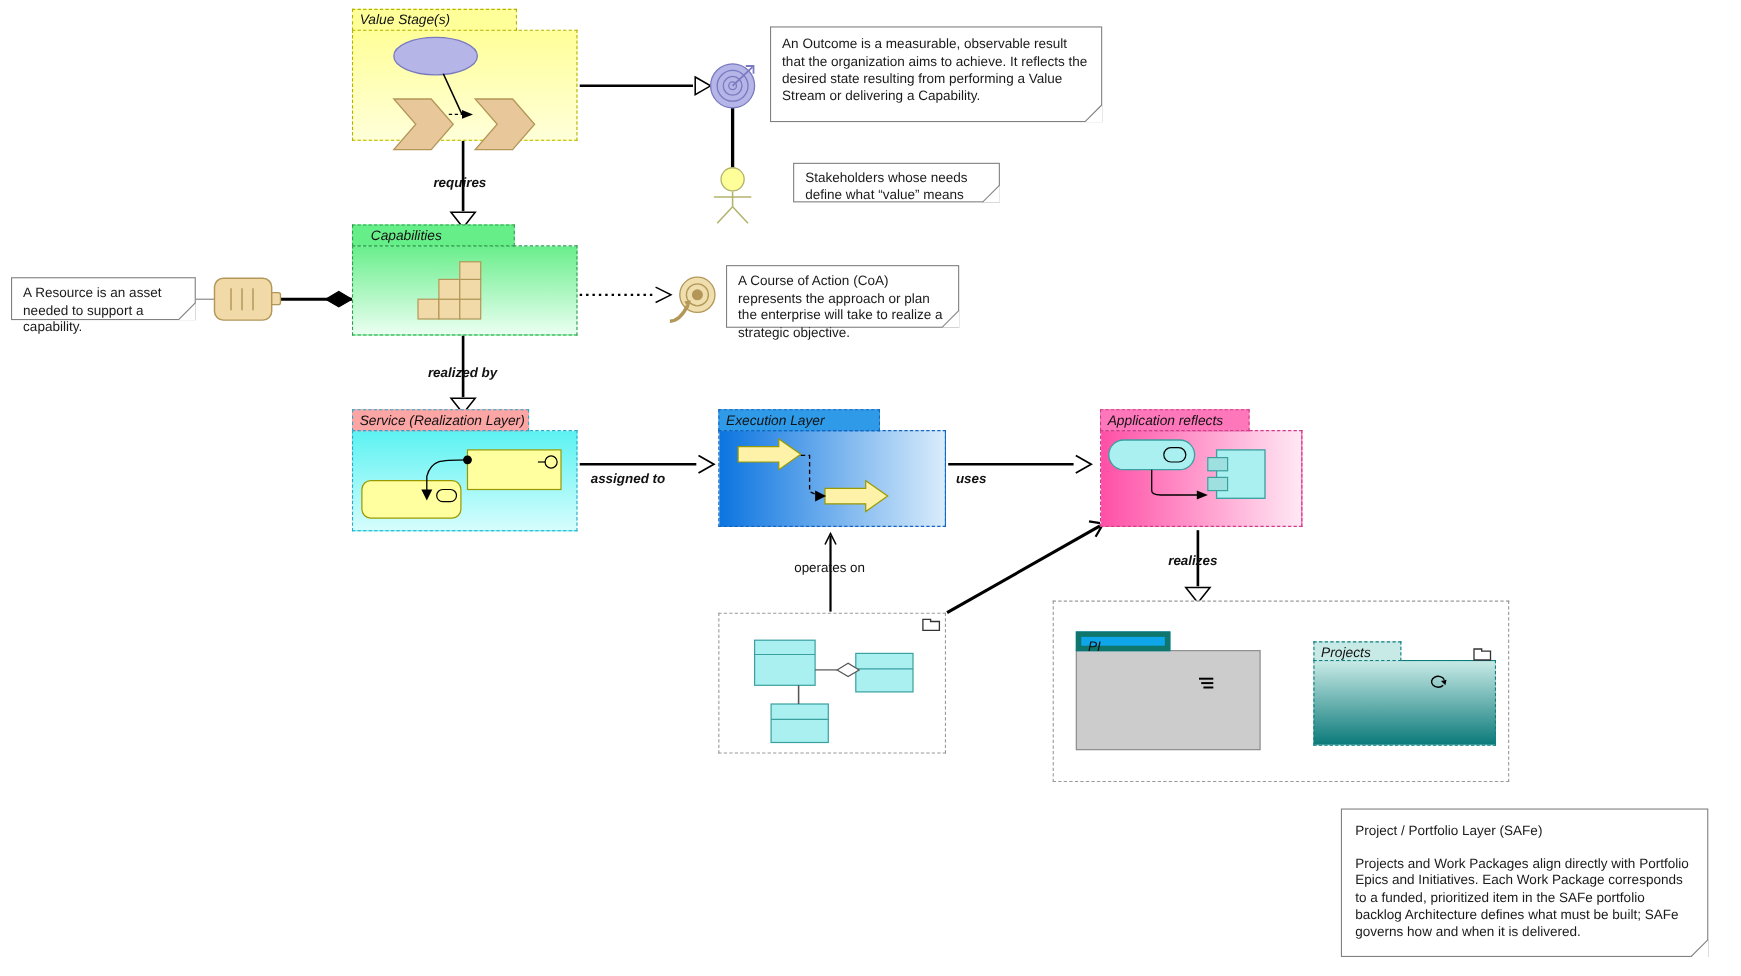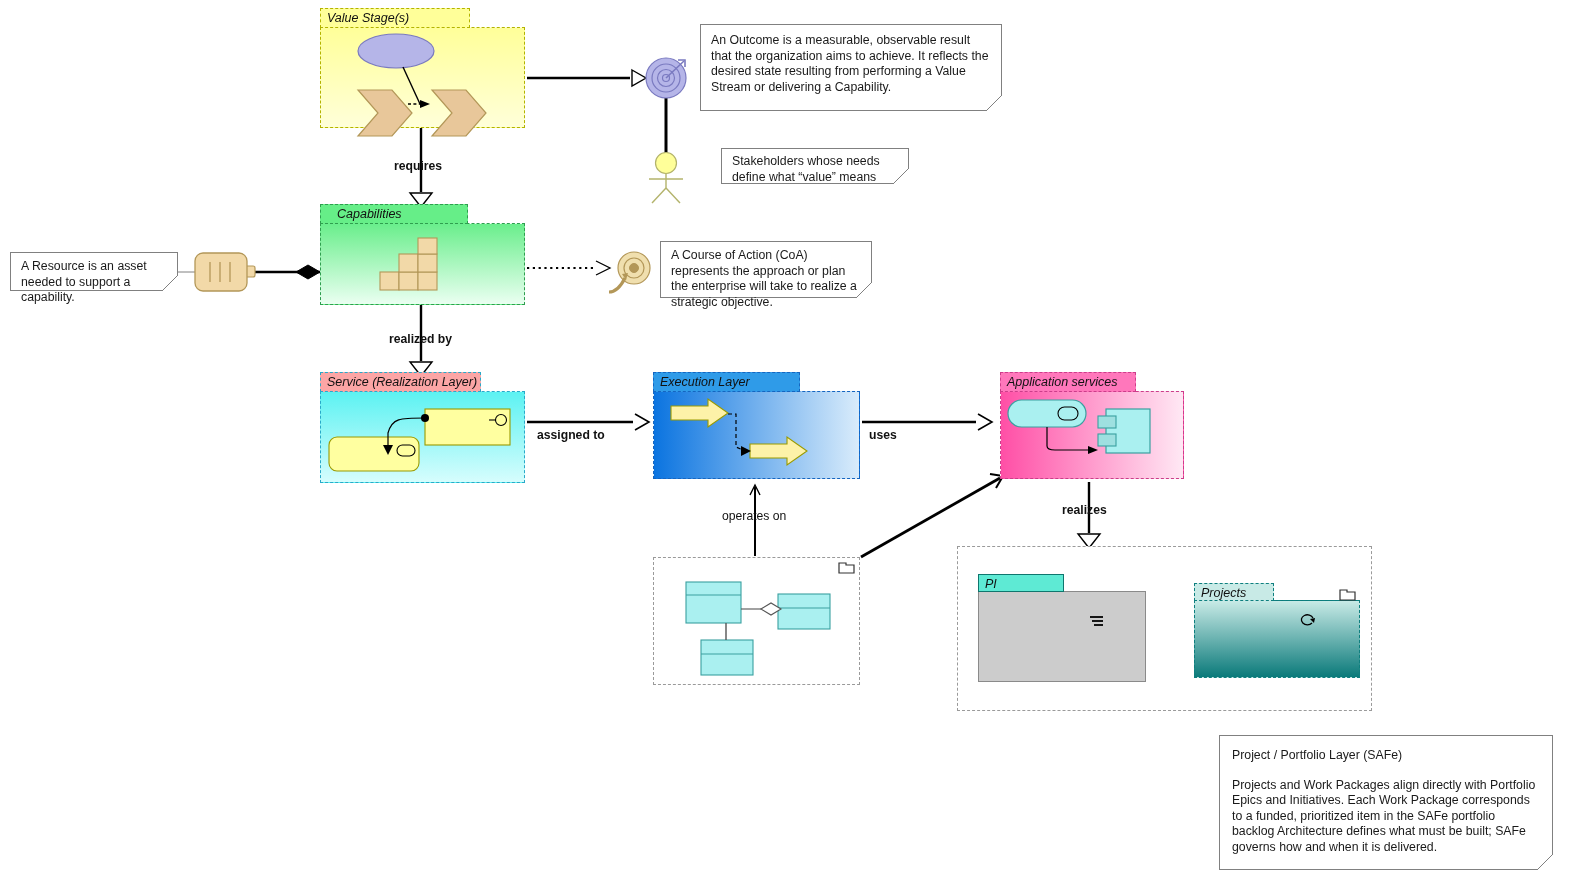--- a/index.html
+++ b/index.html
@@ -53,21 +53,21 @@
   }
 
   
   .edge-label {
     position: absolute;
     font-size: 12.2px;
     color: #111;
     white-space: nowrap;
     z-index: 7;
   }
-  .edge-label.bold { font-weight: bold; }
+  .edge-label.bold { font-weight: bold; font-style: italic; }
 
   svg.layer {
     position: absolute;
     left: 0; top: 0;
     width: 1583px; height: 887px;
     overflow: visible;
     pointer-events: none;
   }
   svg.layer.under { z-index: 1; }
   .elem-svg { position: absolute; overflow: visible; z-index: 4; }
@@ -241,21 +241,21 @@
               background:linear-gradient(90deg,#0b74e0,#d9ecfb); border:1px dashed #1565c0;"></div>
 
   <svg class="elem-svg" style="left:653px; top:391px; width:207px; height:88px;" viewBox="0 0 207 88">
     <path d="M18,15 L55,15 L55,8 L75,22 L55,36 L55,29 L18,29 z" fill="#fdf2a8" stroke="#9a9a00" stroke-width="1.1"></path>
     <path d="M97,53 L134,53 L134,46 L154,60 L134,74 L134,67 L97,67 z" fill="#fdf2a8" stroke="#9a9a00" stroke-width="1.1"></path>
     <path d="M75,23 L83,23 L83,56 L92,60" fill="none" stroke="#000" stroke-width="1.2" stroke-dasharray="4 3"></path>
     <path d="M88,55 L98,60 L88,65 z" fill="#000"></path>
   </svg>
 
   <div class="pkg-tab" style="left:1000px; top:372px; width:136px; height:20px; background:#ff77bb; border:1px dashed #cc3d8a;">
-    <span>Application services</span>
+    <span>Application reflects</span>
   </div>
   <div class="pkg-body" style="left:1000px; top:391px; width:184px; height:88px;
               background:linear-gradient(90deg,#ff4fa6,#ffe8f4); border:1px dashed #cc3d8a;"></div>
 
   <svg class="elem-svg" style="left:1000px; top:391px; width:184px; height:88px;" viewBox="0 0 184 88">
     <rect x="8" y="9" width="78" height="27" rx="13.5" fill="#aaf0f0" stroke="#3aa0a0" stroke-width="1.2"></rect>
     <rect x="58" y="16" width="20" height="13" rx="6.5" fill="none" stroke="#000" stroke-width="1.1"></rect>
     <rect x="106" y="18" width="44" height="44" fill="#aaf0f0" stroke="#3aa0a0" stroke-width="1.2"></rect>
     <rect x="98" y="25" width="18" height="12" fill="#9ee0e0" stroke="#3aa0a0" stroke-width="1.1"></rect>
     <rect x="98" y="43" width="18" height="12" fill="#9ee0e0" stroke="#3aa0a0" stroke-width="1.1"></rect>
@@ -286,21 +286,21 @@
     <line x1="88" y1="52" x2="108" y2="52" stroke="#555" stroke-width="1.1"></line>
     <path d="M108,52 L118,46 L128,52 L118,58 z" fill="#fff" stroke="#555" stroke-width="1.1"></path>
     <line x1="73" y1="66" x2="73" y2="83" stroke="#555" stroke-width="1.4"></line>
   </svg>
 
   <div class="pkg-body" style="left:957px; top:546px; width:415px; height:165px; background:#ffffff; border:1px dashed #9a9a9a;"></div>
   <div class="abs" style="left:962px; top:546px; font-size:12.4px; color:#111; background:#fff; padding:0 3px;">
     <span>Implementation &amp; Migration (Change Layer)</span>
   </div>
 
-  <div class="pkg-tab" style="left:978px; top:574px; width:86px; height:18px; background:#5eead4; border:1px solid #0f766e;">
+  <div class="pkg-tab" style="left:978px; top:574px; width:86px; height:18px; background:#0ea5e9; border:5px solid #0f766e;">
     <span>PI</span>
   </div>
   <div class="pkg-body" style="left:978px; top:591px; width:168px; height:91px; background:#cccccc; border:1px solid #8a8a8a;"></div>
 
   <div class="abs" style="left:1013px; top:606px; width:94px; height:51px; background:#ffdede; border:1px solid #cc8a8a;">
     <div class="abs" style="left:0; top:10px; width:94px; text-align:center; font-size:12.3px; color:#111;">Plateau</div>
   </div>
   <svg class="elem-svg" style="left:1088px; top:614px; width:17px; height:14px;" viewBox="0 0 17 14">
     <line x1="2" y1="3" x2="15" y2="3" stroke="#000" stroke-width="1.8"></line>
     <line x1="4" y1="7" x2="15" y2="7" stroke="#000" stroke-width="1.8"></line>

